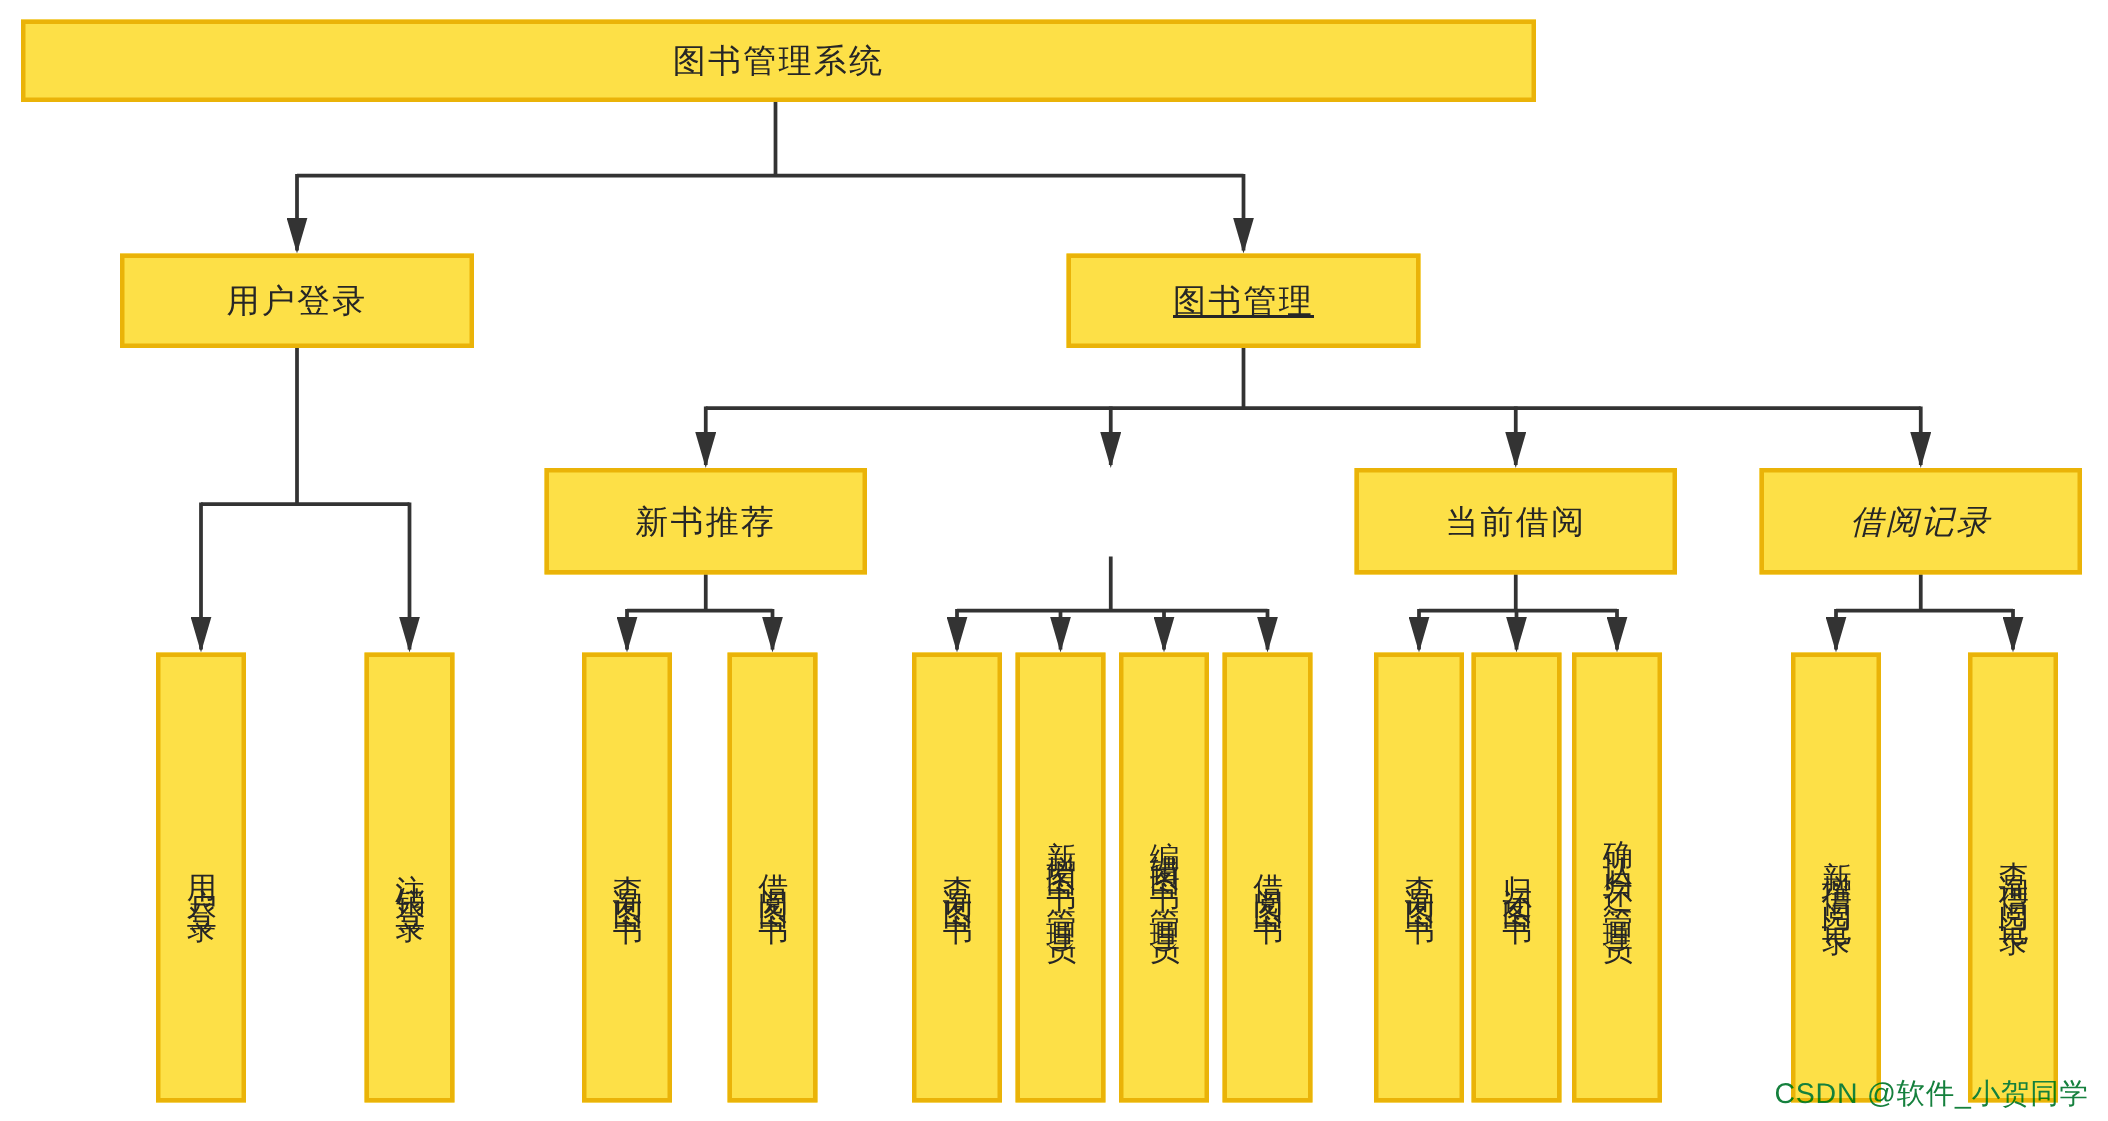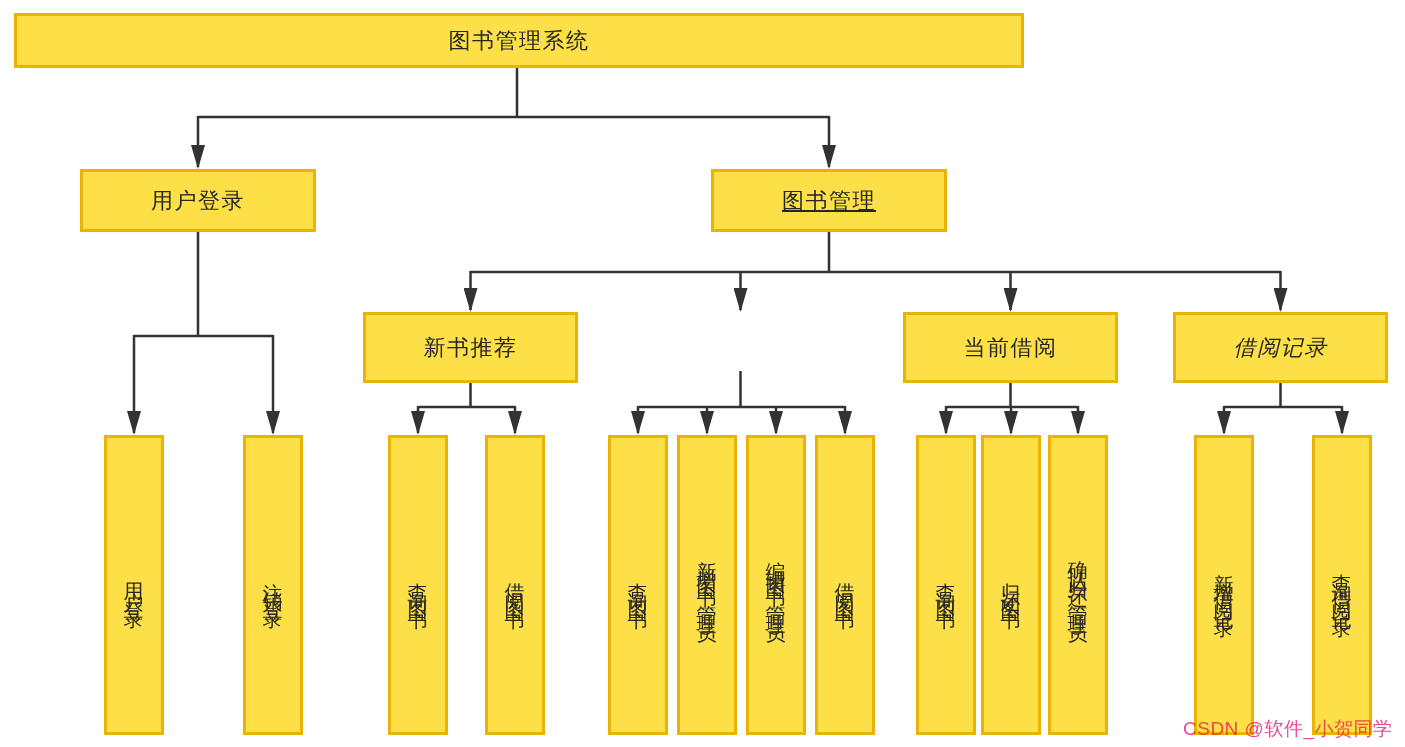--- a/index.html
+++ b/index.html
@@ -66,21 +66,21 @@
   .v11 { left: 1048px; }
   .v12 { left: 1194px; }
   .v13 { left: 1312px; }
   .ln { stroke: #333333; stroke-width: 2.5; fill: none; }
   .watermark {
     position: absolute;
     left: 1183px;
     top: 716px;
     font-size: 19px;
     letter-spacing: 0.5px;
-    color: #ec4899;
+    color: #15803d;
     mix-blend-mode: darken;
     white-space: nowrap;
     z-index: 5;
   }
 </style>
 </head>
 <body>
 
 <div class="stage">
 

